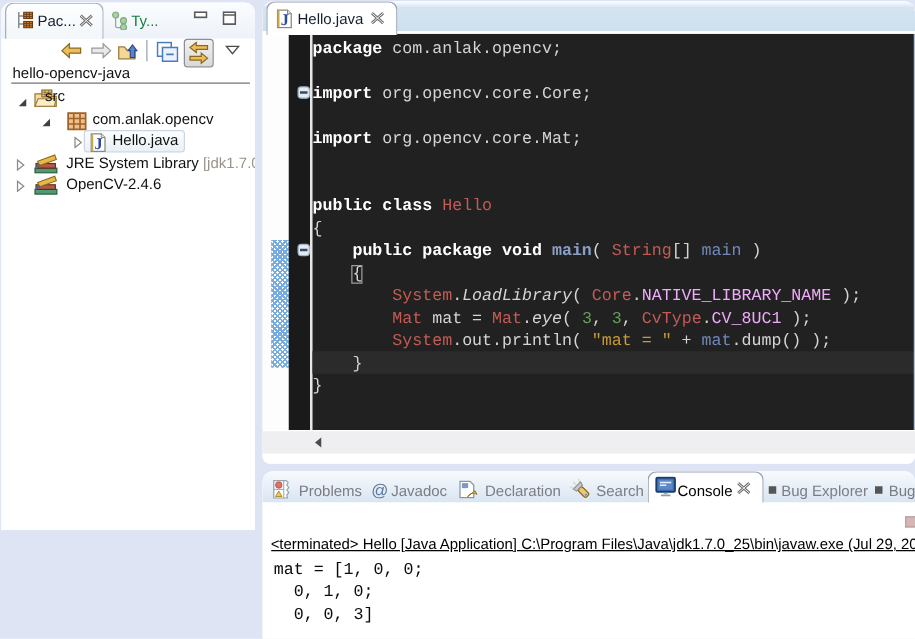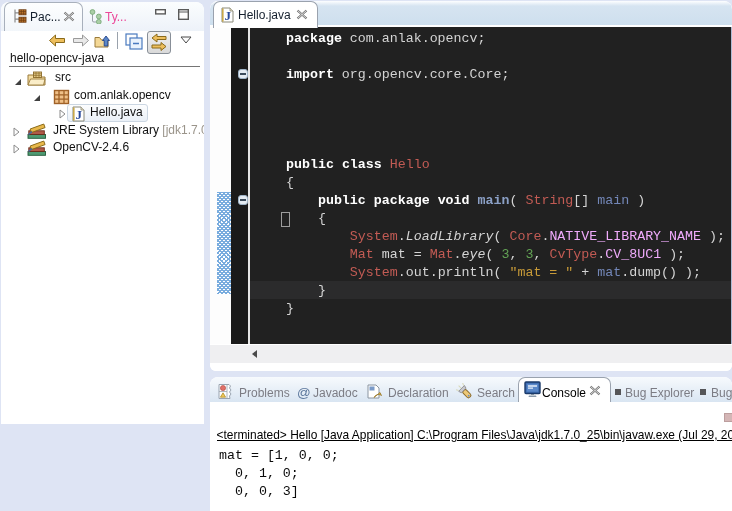--- a/index.html
+++ b/index.html
@@ -24,21 +24,21 @@
 #etab { left:3px; top:0px; width:105px; height:27px; background:#fff; border:1px solid #9AA2AE; border-bottom:none; border-radius:7px 7px 0 0; z-index:3; }
 #econtent { left:0; top:26px; width:522px; height:317px; background:#fff; }
 #ruler { left:0; top:0; width:21px; height:317px; background:#FDFDFD; }
 #qdiff { left:7px; top:165px; width:14px; height:102px;
   background-color:#fff;
   background-image:repeating-linear-gradient(45deg,#79ACDE 0 1.4px,rgba(0,0,0,0) 1.4px 2.9px),repeating-linear-gradient(-45deg,#79ACDE 0 1.4px,rgba(0,0,0,0) 1.4px 2.9px);
 }
 #gutter { left:21px; top:0; width:17px; height:317px; background:#1A1A1A; }
 #gline { left:38px; top:0; width:1.5px; height:317px; background:#E6E6E6; }
 #code { left:39.5px; top:0; width:482.5px; height:317px; background:#212121; }
-.cline { position:absolute; left:0.5px; height:18px; line-height:18px; font-size:13.3px; font-family:"Liberation Mono",monospace; color:#D4D4D4; white-space:pre;margin-left:36px; }
+.cline { position:absolute; left:0.5px; height:18px; line-height:18px; font-size:13.3px; font-family:"Liberation Mono",monospace; color:#D4D4D4; white-space:pre; }
 .kw { color:#FFFFFF; font-weight:bold; }
 .cls { color:#C25B54; }
 .str { color:#C79A38; }
 .num { color:#63A355; }
 .cst { color:#f0abfc; }
 .lvar { color:#7387B8; }
 .mtd { font-style:italic; }
 .mdecl { color:#8BA0C6; font-weight:bold; }
 #curline { left:0; top:254px; width:482.5px; height:18px; background:#2B2B2C; }
 #foldc1, #foldc2 { width:10px; height:10px; border-radius:3px; background:#E4EBF2; border:0.5px solid #9FB4C8; }
@@ -76,21 +76,21 @@
     <path d="M1.5 1.5 L10.5 9.5 M10.5 1.5 L1.5 9.5" stroke="#6E6E6E" stroke-width="2.2" fill="none"></path>
     <path d="M1.5 1.5 L10.5 9.5 M10.5 1.5 L1.5 9.5" stroke="#F4F4F4" stroke-width="0.8" fill="none"></path>
   </svg>
 
   <svg class="abs" style="left:88px;top:7px" width="14" height="15" viewBox="0 0 14 15">
     <path d="M3.5 5 V12 Q3.5 13 5 13 H7" stroke="#9AA0A8" stroke-width="1" fill="none"></path>
     <circle cx="3.5" cy="3" r="2.4" fill="#AACEA6" stroke="#7AAA7A" stroke-width="0.9"></circle>
     <circle cx="9.8" cy="7.5" r="2.4" fill="#AACEA6" stroke="#7AAA7A" stroke-width="0.9"></circle>
     <circle cx="9.8" cy="12.8" r="2.4" fill="#AACEA6" stroke="#7AAA7A" stroke-width="0.9"></circle>
   </svg>
-  <div class="abs tabtxt" style="left:104px;top:8px;color:#ec4899">Ty...</div>
+  <div class="abs tabtxt" style="left:104px;top:8px;color:#15803d">Ty...</div>
 
   <svg class="abs" style="left:153.5px;top:7px" width="11" height="6" viewBox="0 0 11 6">
     <rect x="0.7" y="0.7" width="9.6" height="4.2" fill="#FDFDFD" stroke="#5A5A5A" stroke-width="1.4"></rect>
   </svg>
   <svg class="abs" style="left:176.5px;top:7px" width="11" height="11" viewBox="0 0 11 11">
     <rect x="0.7" y="0.7" width="9.6" height="9.6" fill="#FDFDFD" stroke="#5A5A5A" stroke-width="1.4"></rect>
     <path d="M0.7 3 H10.3" stroke="#5A5A5A" stroke-width="1.2"></path>
   </svg>
 
   <div id="lcontent" class="abs"></div>
@@ -125,21 +125,21 @@
 
   <svg class="abs" style="left:13px;top:75.5px" width="8" height="8" viewBox="0 0 8 8">
     <path d="M7 1 V7 H1 Z" fill="#404040"></path>
   </svg>
   <svg class="abs" style="left:26px;top:69px" width="19" height="15" viewBox="0 0 19 15">
     <path d="M1 4 H6.5 L8.5 6 H18 V14 H1 Z" fill="#F4DDA2" stroke="#9A7A3A" stroke-width="1"></path>
     <path d="M1 14 L3.5 8 H18 L16.5 14 Z" fill="#FAEDC8" stroke="#9A7A3A" stroke-width="0.9"></path>
     <rect x="6.5" y="1" width="8" height="5.5" fill="#EACF8E" stroke="#8A6A2A" stroke-width="0.9"></rect>
     <path d="M9 1 V6.5 M12 1 V6.5 M6.5 2.8 H14.5 M6.5 4.6 H14.5" stroke="#8A6A2A" stroke-width="0.7"></path>
   </svg>
-  <div class="trow" style="left:54px;top:68px">src</div>
+  <div class="trow" style="left:35px;top:68px">src</div>
 
   <svg class="abs" style="left:32px;top:91.5px" width="8" height="8" viewBox="0 0 8 8">
     <path d="M7 1 V7 H1 Z" fill="#404040"></path>
   </svg>
   <svg class="abs" style="left:52px;top:86.5px" width="17" height="16" viewBox="0 0 17 16">
     <rect x="1.5" y="1.5" width="14" height="13" fill="#EFC088" stroke="#A06228" stroke-width="1.4"></rect>
     <path d="M6 1.5 V14.5 M11 1.5 V14.5 M1.5 5.8 H15.5 M1.5 10.2 H15.5" stroke="#A06228" stroke-width="1.3"></path>
   </svg>
   <div class="trow" style="left:73px;top:85.5px">com.anlak.opencv</div>
 
@@ -200,20 +200,21 @@
 
   <div id="econtent" class="abs">
     <div id="ruler" class="abs"></div>
     <div id="qdiff" class="abs"></div>
     <div id="gutter" class="abs"></div>
     <div id="gline" class="abs"></div>
     <div id="code" class="abs">
       <div id="curline" class="abs"></div>
       <div class="cline" style="top:2.5px"><span class="kw">package</span> com.anlak.opencv;</div>
       <div class="cline" style="top:38.5px"><span class="kw">import</span> org.opencv.core.Core;</div>
+      <div class="cline" style="top:74.5px"><span class="kw">import</span> org.opencv.core.Mat;</div>
       <div class="cline" style="top:128.5px"><span class="kw">public</span> <span class="kw">class</span> <span class="cls">Hello</span></div>
       <div class="cline" style="top:146.5px">{</div>
       <div class="cline" style="top:164.5px">    <span class="kw">public</span> <span class="kw">package</span> <span class="kw">void</span> <span class="mdecl">main</span>( <span class="cls">String</span>[] <span class="lvar">main</span> )</div>
       <div class="cline" style="top:182.5px">    {</div>
       <div class="cline" style="top:200.5px">        <span class="cls">System</span>.<span class="mtd">LoadLibrary</span>( <span class="cls">Core</span>.<span class="cst">NATIVE_LIBRARY_NAME</span> );</div>
       <div class="cline" style="top:218.5px">        <span class="cls">Mat</span> mat = <span class="cls">Mat</span>.<span class="mtd">eye</span>( <span class="num">3</span>, <span class="num">3</span>, <span class="cls">CvType</span>.<span class="cst">CV_8UC1</span> );</div>
       <div class="cline" style="top:236.5px">        <span class="cls">System</span>.out.println( <span class="str">"mat = "</span> + <span class="lvar">mat</span>.dump() );</div>
       <div class="cline" style="top:254.5px">    }</div>
       <div class="cline" style="top:272.5px">}</div>
       <div id="brkbox" class="abs" style="left:31.5px;top:184.5px"></div>

